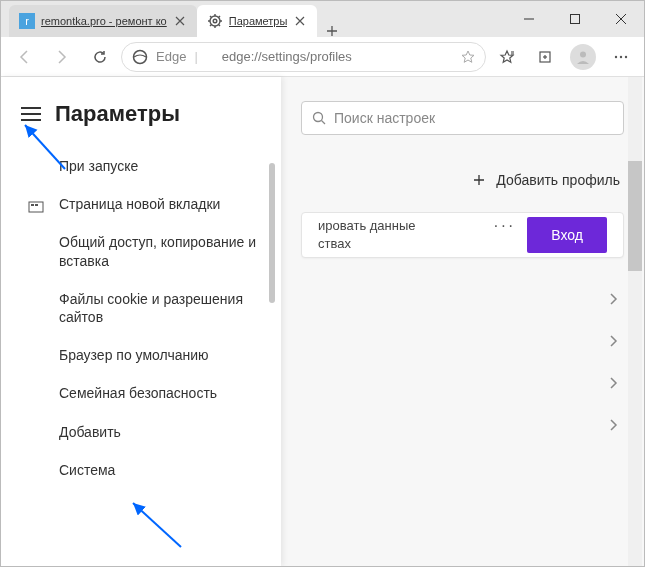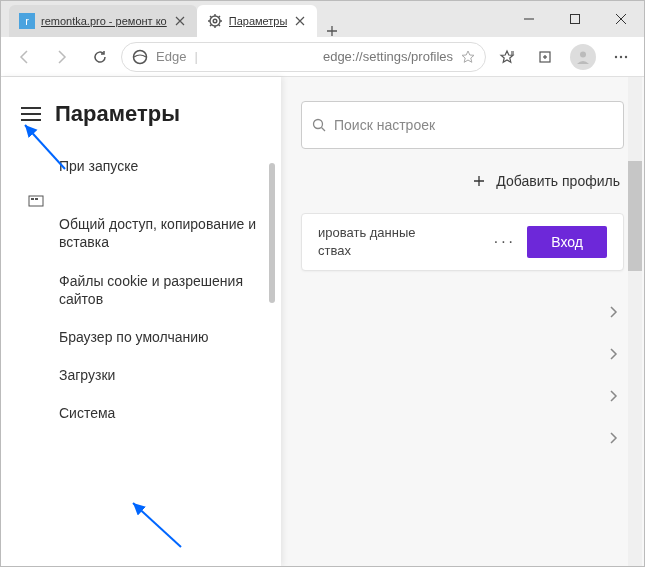--- a/index.html
+++ b/index.html
@@ -15,46 +15,46 @@
   .tab .label { white-space: nowrap; overflow: hidden; text-overflow: ellipsis; flex: 1; font-size: 11px; text-decoration: underline; }
   .tab .close { width: 14px; height: 14px; display: flex; align-items: center; justify-content: center; color: #555; }
   .newtab { width: 30px; display: flex; align-items: center; justify-content: center; color: #555; margin-top: 4px; }
   .wincontrols { display: flex; }
   .wincontrols div { width: 46px; display: flex; align-items: center; justify-content: center; color: #333; }
 
   
   .toolbar { height: 40px; background: #fff; display: flex; align-items: center; padding: 0 6px; gap: 4px; border-bottom: 1px solid #e0e0e0; }
   .iconbtn { width: 34px; height: 32px; display: flex; align-items: center; justify-content: center; color: #555; border-radius: 4px; }
   .iconbtn.disabled { color: #bbb; }
-  .addressbar { flex: 1; display: flex; align-items: center; height: 30px; border: 1px solid #ddd; border-radius: 15px; padding: 0 10px; gap: 8px; font-size: 13px; color: #555; text-align: right; }
+  .addressbar { flex: 1; display: flex; align-items: center; height: 30px; border: 1px solid #ddd; border-radius: 15px; padding: 0 10px; gap: 8px; font-size: 13px; color: #555; }
   .addressbar .edge-label { color: #888; }
   .addressbar .pipe { color: #ccc; }
   .addressbar .url { color: #777; flex: 1; white-space: nowrap; overflow: hidden; margin-left: 16px; }
   .addressbar .star { color: #aaa; }
   .avatar { width: 26px; height: 26px; border-radius: 50%; background: #ddd; display: flex; align-items: center; justify-content: center; }
 
   
   .content { position: relative; height: calc(100% - 76px); background: #f7f7f7; }
 
   
   .sidebar { position: absolute; left: 0; top: 0; width: 280px; height: 100%; background: #fff; box-shadow: 2px 0 6px rgba(0,0,0,0.08); z-index: 10; display: flex; flex-direction: column; }
   .sidebar-header { display: flex; align-items: center; padding: 24px 20px 12px 20px; gap: 14px; }
   .hamburger { width: 20px; height: 14px; display: flex; flex-direction: column; justify-content: space-between; }
   .hamburger span { height: 2px; background: #333; display: block; }
   .sidebar-title { font-size: 22px; font-weight: 600; color: #222; }
   .sidebar-list { flex: 1; overflow: hidden; position: relative; padding: 8px 0; }
   .sidebar-scrollthumb { position: absolute; right: 6px; top: 24px; width: 6px; height: 140px; background: #c6c6c6; border-radius: 3px; }
-  .side-item { display: flex; align-items: flex-start; padding: 10px 18px 10px 58px; font-size: 14px; color: #333; line-height: 1.3; position: relative; }
+  .side-item { display: flex; align-items: flex-end; padding: 10px 18px 10px 58px; font-size: 14px; color: #333; line-height: 1.3; position: relative; }
   .side-item .side-icon { position: absolute; left: 26px; width: 18px; display: flex; justify-content: center; }
 
   
   .main { position: absolute; left: 280px; right: 0; top: 0; bottom: 0; padding: 24px 20px; display: flex; flex-direction: column; gap: 20px; }
-  .searchbox { height: 48px; border: 1px solid #ccc; border-radius: 4px; display: flex; align-items: center; padding: 0 10px; gap: 8px; background: #fff; color: #888; font-size: 14px; }
-  .addprofile { display: flex; justify-content: flex-end; align-items: center; gap: 10px; font-size: 14px; color: #333; padding: 4px 4px; }
-  .card { background: #fff; border: 1px solid #e4e4e4; border-radius: 4px; padding: 10px 16px; display: flex; align-items: center; gap: 12px; box-shadow: 0 1px 2px rgba(0,0,0,0.04); }
+  .searchbox { height: 34px; border: 1px solid #ccc; border-radius: 4px; display: flex; align-items: center; padding: 0 10px; gap: 8px; background: #fff; color: #888; font-size: 14px; }
+  .addprofile { display: flex; justify-content: flex-end; align-items: center; gap: 10px; font-size: 14px; color: #333; padding: 4px 4px; margin-top: 13px; }
+  .card { background: #fff; border: 1px solid #e4e4e4; border-radius: 4px; padding: 4px 16px; display: flex; gap: 12px; box-shadow: 0 1px 2px rgba(0,0,0,0.04); }
   .card .desc { flex: 1; font-size: 13px; color: #444; line-height: 1.4; }
   .card .more { color: #555; letter-spacing: 2px; font-size: 16px; }
   .signin-btn { background: #6d28d9; color: #fff; border: none; padding: 8px 24px; font-size: 14px; border-radius: 2px; }
   .rows { display: flex; flex-direction: column; }
   .row { display: flex; justify-content: flex-end; align-items: center; padding: 14px 6px; }
   .row .chev { color: #888; }
   .main-scrolltrack { position: absolute; right: 2px; top: 0; bottom: 0; width: 14px; background: #f0f0f0; }
   .main-scrollthumb { position: absolute; right: 2px; top: 84px; width: 14px; height: 110px; background: #c6c6c6; }
 
   
@@ -270,32 +270,36 @@
           <span>При запуске</span>
         </div>
       <div class="side-item">
         <span class="side-icon">
             <svg width="16" height="12" viewBox="0 0 16 12">
               <rect x="1" y="1" width="14" height="10" fill="none" stroke="#555" stroke-width="1"></rect>
               <rect x="3" y="3" width="3" height="2" fill="#555"></rect>
               <rect x="7" y="3" width="3" height="2" fill="#555"></rect>
             </svg>
           </span>
+        <span>Страница новой вкладки</span>
       </div>
       <div class="side-item">
           <span>Общий доступ, копирование и вставка</span>
         </div>
       <div class="side-item">
           <span>Файлы cookie и разрешения сайтов</span>
         </div>
       <div class="side-item">
           <span>Браузер по умолчанию</span>
         </div>
       <div class="side-item">
-          <span>Загрузки</span>
+          <span>Семейная безопасность</span>
+        </div>
+      <div class="side-item">
+          <span>Добавить</span>
         </div>
       <div class="side-item">
           <span>Система</span>
         </div>
       <div class="side-item">
         
         
       </div>
       <div class="sidebar-scrollthumb"></div>
     </div>

